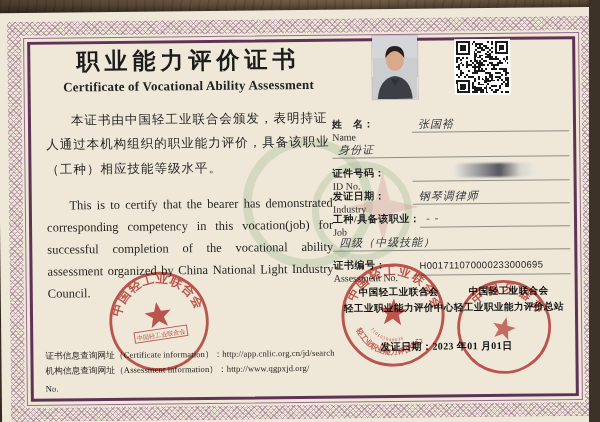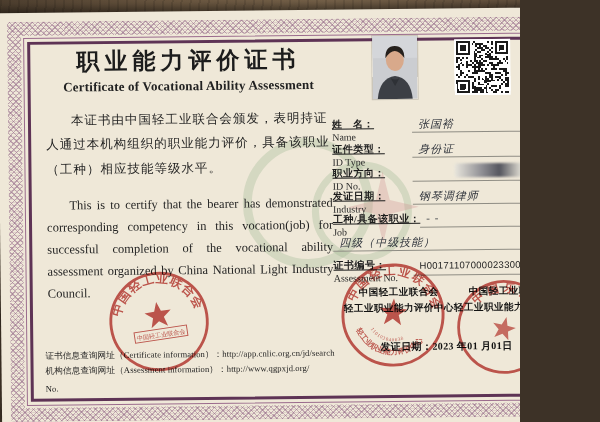--- a/index.html
+++ b/index.html
@@ -1,16 +1,16 @@
 <!DOCTYPE html>
 <html><head>
 <meta charset="utf-8">
 <style>
   html,body{margin:0;padding:0;background:#3d3227;}
-  .stage{position:relative;width:520px;height:422px;overflow:hidden;
+  .stage{position:relative;width:589px;height:422px;overflow:hidden;
     font-family:"Liberation Serif","DejaVu Serif",serif;}
   .wood{position:absolute;inset:0;
     background:linear-gradient(100deg,#4e3f2f 0%,#6d5942 30%,#7a654c 55%,#65523e 100%);}
   .wood:after{content:"";position:absolute;inset:0;
     background:repeating-linear-gradient(95deg,rgba(0,0,0,.10) 0 2px,transparent 2px 9px);}
   .paper{position:absolute;left:0px;top:10px;width:606px;height:418px;
     background:#efe8d8;transform:rotate(-0.6deg);transform-origin:50% 50%;
     box-shadow:-4px -4px 10px rgba(0,0,0,.5);}
   
   .lace{position:absolute;inset:9px;
@@ -35,21 +35,21 @@
   .para-en{position:absolute;left:47px;top:183px;width:286px;font-size:12.5px;
     line-height:1.75;color:#1f1f1f;text-indent:1.8em;text-align:justify;}
   
   .photo{position:absolute;left:374px;top:27px;width:45px;height:63px;
     box-shadow:0 0 0 1px rgba(0,0,0,.15);}
   .qr{position:absolute;left:456px;top:31px;width:56px;height:52px;background:#fff;}
   
   .field{position:absolute;left:333px;width:237px;display:flex;align-items:flex-start;}
   .flabel{flex:0 0 auto;min-width:80px;font-size:10px;line-height:13px;
     color:#1d1d1d;white-space:nowrap;}
-  .flabel .cn{font-weight:bold;letter-spacing:.5px;text-decoration:underline;}
+  .flabel .cn{font-weight:bold;letter-spacing:.5px;}
   .flabel .en{font-weight:normal;color:#2a2a2a;font-family:Liberation Serif, serif;}
   .fvalue{flex:1 1 auto;height:14px;border-bottom:1px solid #8f8d84;
     font-size:11px;font-style:italic;color:#30343c;padding:0 2px 1px 6px;
     position:relative;letter-spacing:1px;}
   .fvalue.mono{font-style:normal;font-family:"Liberation Sans","DejaVu Sans",sans-serif;
     font-size:9.5px;letter-spacing:.3px;color:#222;padding-top:2px;}
   .blur-patch{position:absolute;left:42px;top:-2px;width:82px;height:14px;
     background:linear-gradient(90deg,#e9e6dd 0%,#8a8a90 35%,#55565e 55%,#d9d6cd 80%,#ece9e0 100%);
     filter:blur(1px);border-radius:2px;}
   
@@ -355,26 +355,24 @@
         </g>
       </svg>
     </div>
 
     <div class="field" style="top:108px;">
       <div class="flabel"><span class="cn">姓　名：</span><br>
         <span class="en">Name</span></div>
       <div class="fvalue">张国裕</div>
     </div>
     <div class="field" style="top:133px;">
-      <div class="flabel"><span class="cn">证件类型：</span><br>
-        <span class="en">ID Type</span></div>
       <div class="fvalue">身份证</div>
     </div>
     <div class="field" style="top:157px;">
-      <div class="flabel"><span class="cn">职业方向：</span><br>
+      <div class="flabel"><span class="cn">证件号码：</span><br>
         <span class="en">ID No.</span></div>
       <div class="fvalue">
         <span></span>
         <div class="blur-patch"></div>
       </div>
     </div>
     <div class="field" style="top:180px;">
       <div class="flabel"><span class="cn">发证日期：</span><br>
         <span class="en">Industry</span></div>
       <div class="fvalue">钢琴调律师</div>

